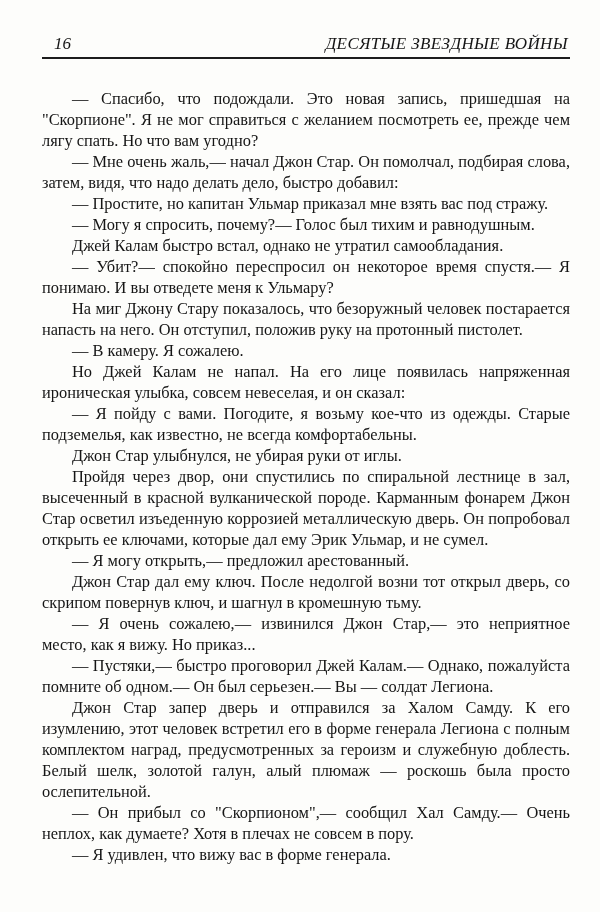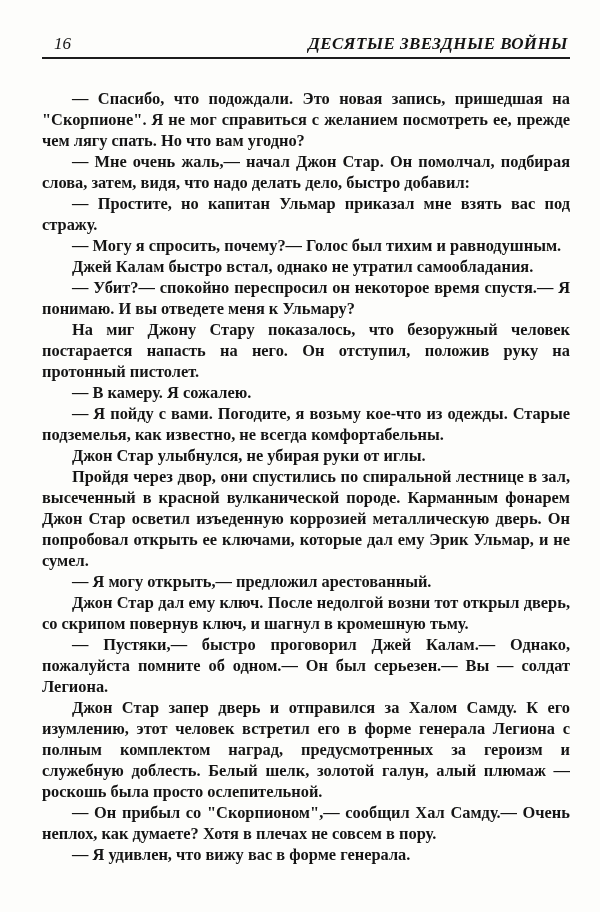--- a/index.html
+++ b/index.html
@@ -19,61 +19,62 @@
   .header {
     display: flex;
     justify-content: space-between;
     align-items: baseline;
     font-style: italic;
     font-size: 17px;
     padding: 0 2px 3px 12px;
   }
   .pagenum { font-weight: normal; }
   .running-title {
-    font-weight: bold;
+    font-weight: normal;
     letter-spacing: 0.4px;
   }
   .rule {
     height: 0;
     border-top: 2px solid #1c1c1c;
   }
   .body-text {
     margin-top: 29px;
     font-size: 16.4px;
     line-height: 21px;
     text-align: justify;
   }
   .body-text p {
     margin: 0;
     text-indent: 30px;
-    font-weight: bold;
   }
 </style>
 </head>
 <body>
 
 <div class="page">
   <div class="header">
     <span class="pagenum">16</span>
     <span class="running-title">ДЕСЯТЫЕ ЗВЕЗДНЫЕ ВОЙНЫ</span>
   </div>
   <div class="rule"></div>
   <div class="body-text">
     <p>— Спасибо, что подождали. Это новая запись, пришедшая на "Скорпионе". Я не мог справиться с желанием посмотреть ее, прежде чем лягу спать. Но что вам угодно?</p>
     <p>— Мне очень жаль,— начал Джон Стар. Он помолчал, подбирая слова, затем, видя, что надо делать дело, быстро добавил:</p>
     <p>— Простите, но капитан Ульмар приказал мне взять вас под стражу.</p>
     <p>— Могу я спросить, почему?— Голос был тихим и равнодушным.</p>
     <p>Джей Калам быстро встал, однако не утратил самообладания.</p>
     <p>— Убит?— спокойно переспросил он некоторое время спустя.— Я понимаю. И вы отведете меня к Ульмару?</p>
     <p>На миг Джону Стару показалось, что безоружный человек постарается напасть на него. Он отступил, положив руку на протонный пистолет.</p>
     <p>— В камеру. Я сожалею.</p>
+    <p>Но Джей Калам не напал. На его лице появилась напряженная ироническая улыбка, совсем невеселая, и он сказал:</p>
     <p>— Я пойду с вами. Погодите, я возьму кое-что из одежды. Старые подземелья, как известно, не всегда комфортабельны.</p>
     <p>Джон Стар улыбнулся, не убирая руки от иглы.</p>
     <p>Пройдя через двор, они спустились по спиральной лестнице в зал, высеченный в красной вулканической породе. Карманным фонарем Джон Стар осветил изъеденную коррозией металлическую дверь. Он попробовал открыть ее ключами, которые дал ему Эрик Ульмар, и не сумел.</p>
     <p>— Я могу открыть,— предложил арестованный.</p>
     <p>Джон Стар дал ему ключ. После недолгой возни тот открыл дверь, со скрипом повернув ключ, и шагнул в кромешную тьму.</p>
+    <p>— Я очень сожалею,— извинился Джон Стар,— это неприятное место, как я вижу. Но приказ...</p>
     <p>— Пустяки,— быстро проговорил Джей Калам.— Однако, пожалуйста помните об одном.— Он был серьезен.— Вы — солдат Легиона.</p>
     <p>Джон Стар запер дверь и отправился за Халом Самду. К его изумлению, этот человек встретил его в форме генерала Легиона с полным комплектом наград, предусмотренных за героизм и служебную доблесть. Белый шелк, золотой галун, алый плюмаж — роскошь была просто ослепительной.</p>
     <p>— Он прибыл со "Скорпионом",— сообщил Хал Самду.— Очень неплох, как думаете? Хотя в плечах не совсем в пору.</p>
     <p>— Я удивлен, что вижу вас в форме генерала.</p>
 
   </div>
 </div>
 
 </body></html>

